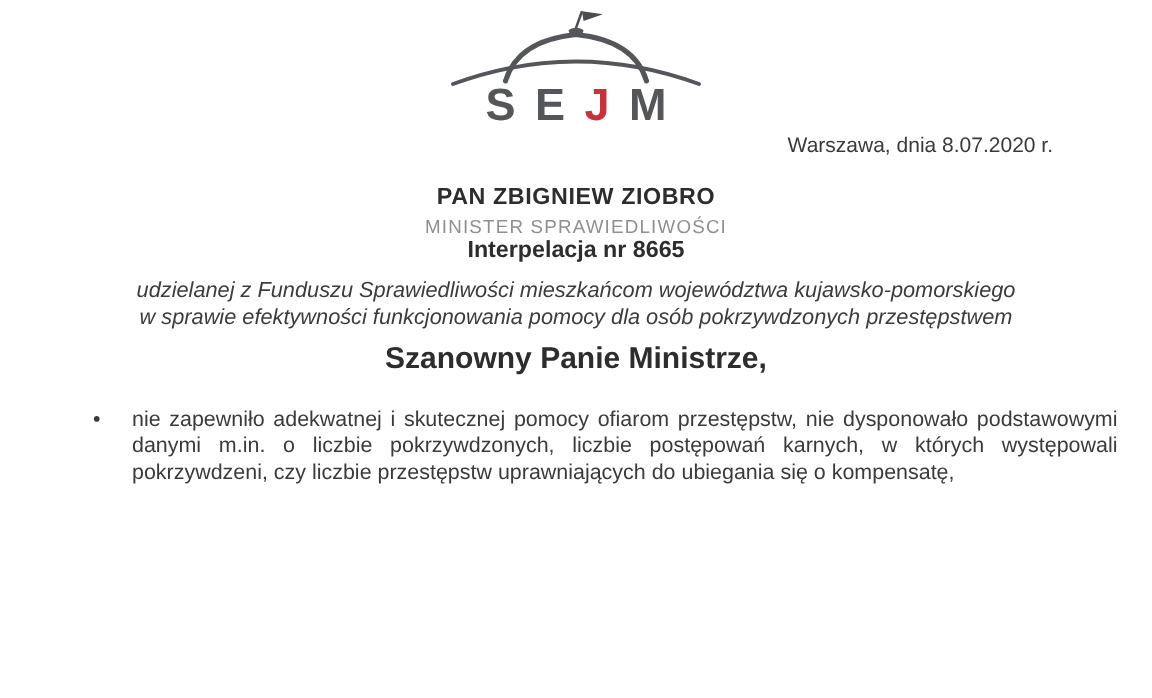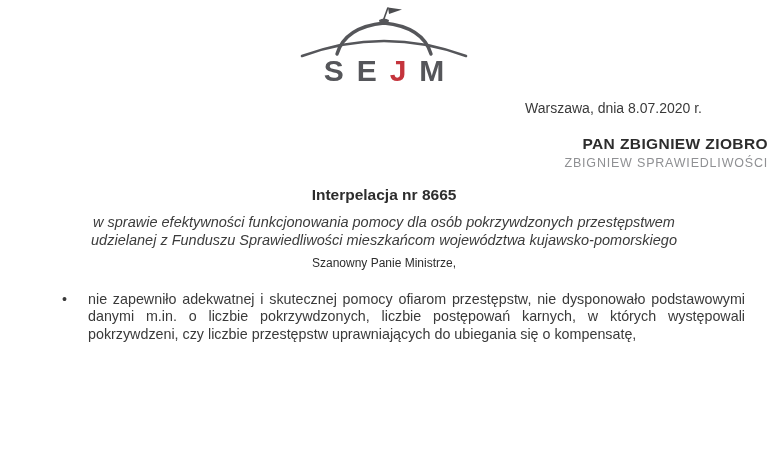--- a/index.html
+++ b/index.html
@@ -17,43 +17,43 @@
     font-size: 30px; font-weight: 600; letter-spacing: 13px;
     color: #55565a; text-indent: 13px; line-height: 34px;
   }
   .logo-letters .accent { color: #c4343c; }
   .logo-caption {
     margin-top: 3px; font-size: 8px; letter-spacing: 1.6px;
     color: #7f8083; font-weight: bold;
   }
   
   .date {
-    margin-top: 12px; text-align: right; padding-right: 66px;
+    text-align: right; padding-right: 66px;
     font-size: 14px; color: #3a3a3a;
   }
   
-  .recipient { margin-top: 19px; text-align: right; }
+  .recipient { margin-top: 19px; text-align: center; }
   .recipient-name {
     font-size: 15.5px; font-weight: bold; color: #2d2d2d; letter-spacing: 0.4px;
   }
   .recipient-title {
     margin-top: 3px; font-size: 12.5px; color: #8f9093; letter-spacing: 0.8px;
   }
   
   .doc-heading {
-    margin-top: 16px; text-align: center;
+    text-align: center;
     font-size: 15.5px; font-weight: bold; color: #2d2d2d;
   }
   .subject {
     margin-top: 9px; text-align: center; font-style: italic;
     font-size: 14.5px; line-height: 18px; color: #3c3c3c; font-weight: 500;
   }
   .salutation {
     margin-top: 7px; text-align: center;
-    font-size: 12px; font-weight: normal; color: #2d2d2d;
+    font-size: 20px; font-weight: bold; color: #2d2d2d;
   }
   
   .body-text { margin: 9px 23px 0 23px; font-size: 14.3px; line-height: 17.4px; }
   .body-text p { margin: 0; text-align: justify; text-indent: 68px; }
   .para-2 { margin-top: 29px !important; }
   .bullet-list { margin: 21px 0 0 0; padding: 0 0 0 39px; list-style: none; }
   .bullet-row { display: flex; align-items: flex-start; }
   .bullet-dot { width: 26px; flex: 0 0 26px; color: #3a3a3a; }
   .bullet-text { flex: 1; text-align: justify; }
 </style>
@@ -76,28 +76,28 @@
 
       <path d="M3 50 Q85 20 167 50" stroke="#55565a" stroke-width="2.6" stroke-linecap="round"></path>
     </svg>
     <div class="logo-letters"><span>S</span><span>E</span><span class="accent">J</span><span>M</span></div>
   </div>
 
   <div class="date">Warszawa, dnia 8.07.2020 r.</div>
 
   <div class="recipient">
     <div class="recipient-name">PAN ZBIGNIEW ZIOBRO</div>
-    <div class="recipient-title">ZBIGNIEW SPRAWIEDLIWOŚCI</div>
+    <div class="recipient-title">MINISTER SPRAWIEDLIWOŚCI</div>
   </div>
 
   <div class="doc-heading">Interpelacja nr 8665</div>
 
   <div class="subject">
+    <div>udzielanej z Funduszu Sprawiedliwości mieszkańcom województwa kujawsko-pomorskiego</div>
     <div>w sprawie efektywności funkcjonowania pomocy dla osób pokrzywdzonych przestępstwem</div>
-    <div>udzielanej z Funduszu Sprawiedliwości mieszkańcom województwa kujawsko-pomorskiego</div>
   </div>
 
   <div class="salutation">Szanowny Panie Ministrze,</div>
 
   <div class="body-text">
     <ul class="bullet-list">
       <li class="bullet-row">
         <span class="bullet-dot">•</span>
         <span class="bullet-text">nie zapewniło adekwatnej i skutecznej pomocy ofiarom przestępstw, nie dysponowało podstawowymi danymi m.in. o liczbie pokrzywdzonych, liczbie postępowań karnych, w których występowali pokrzywdzeni, czy liczbie przestępstw uprawniających do ubiegania się o kompensatę,</span>
       </li>

